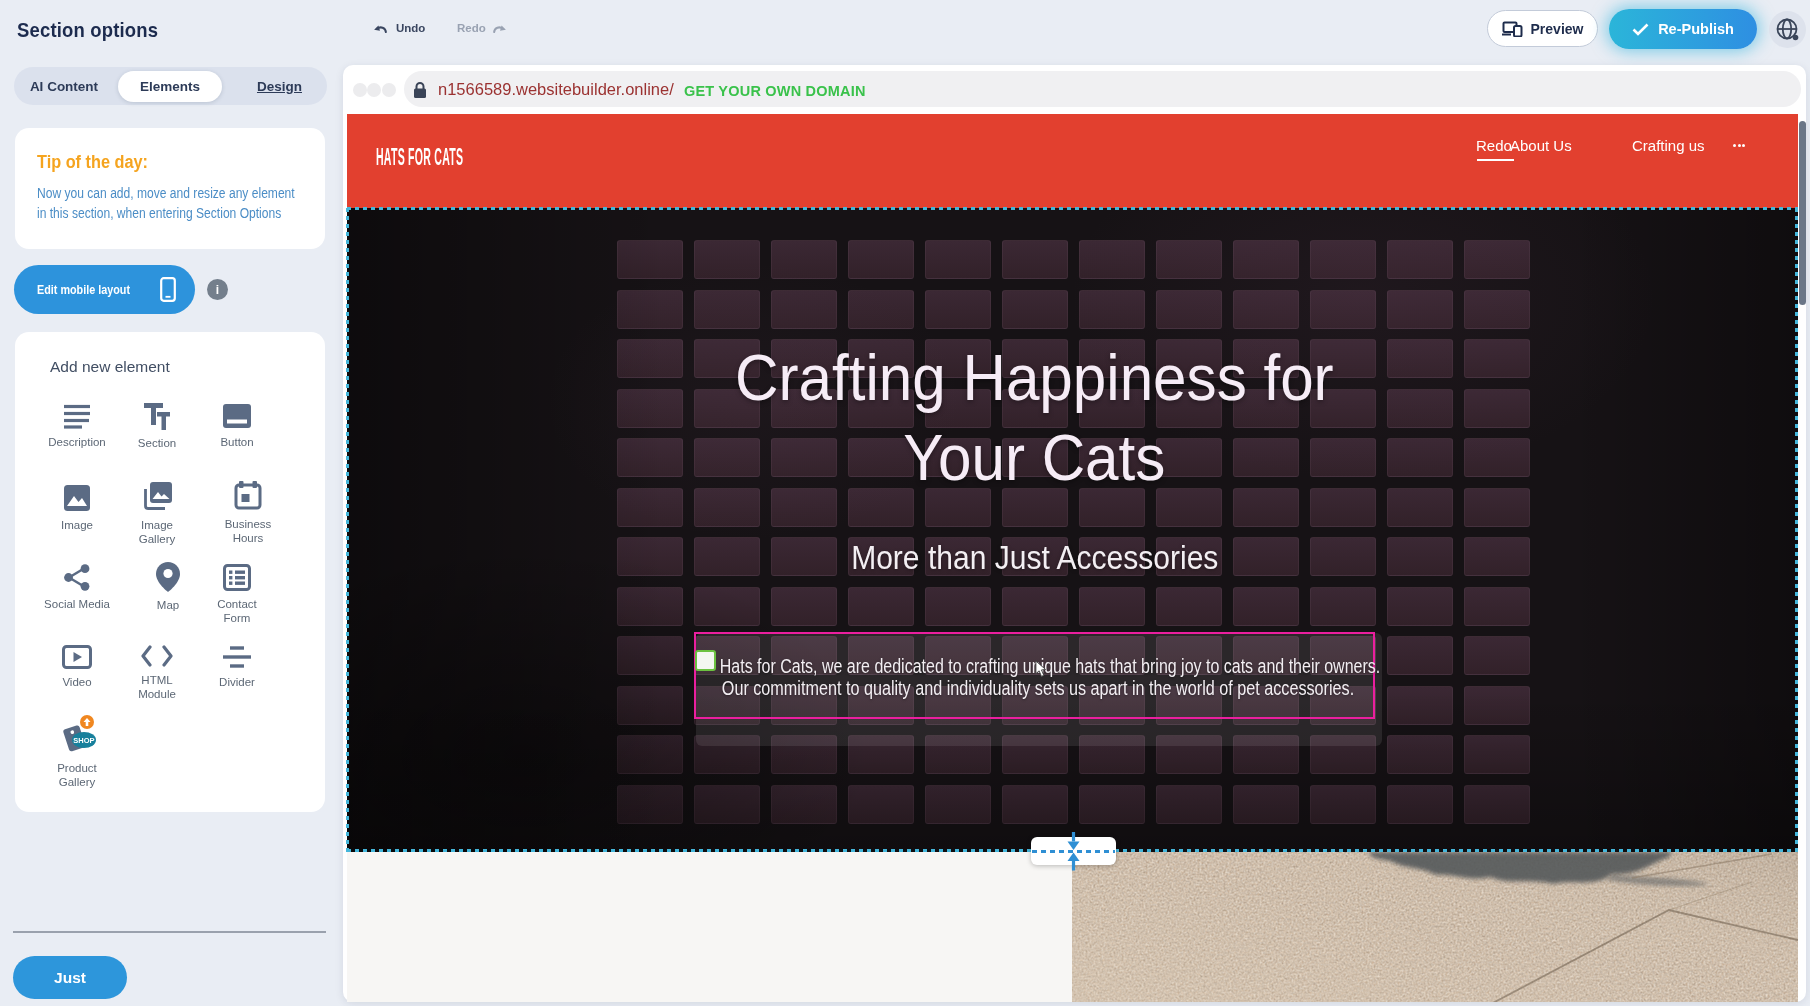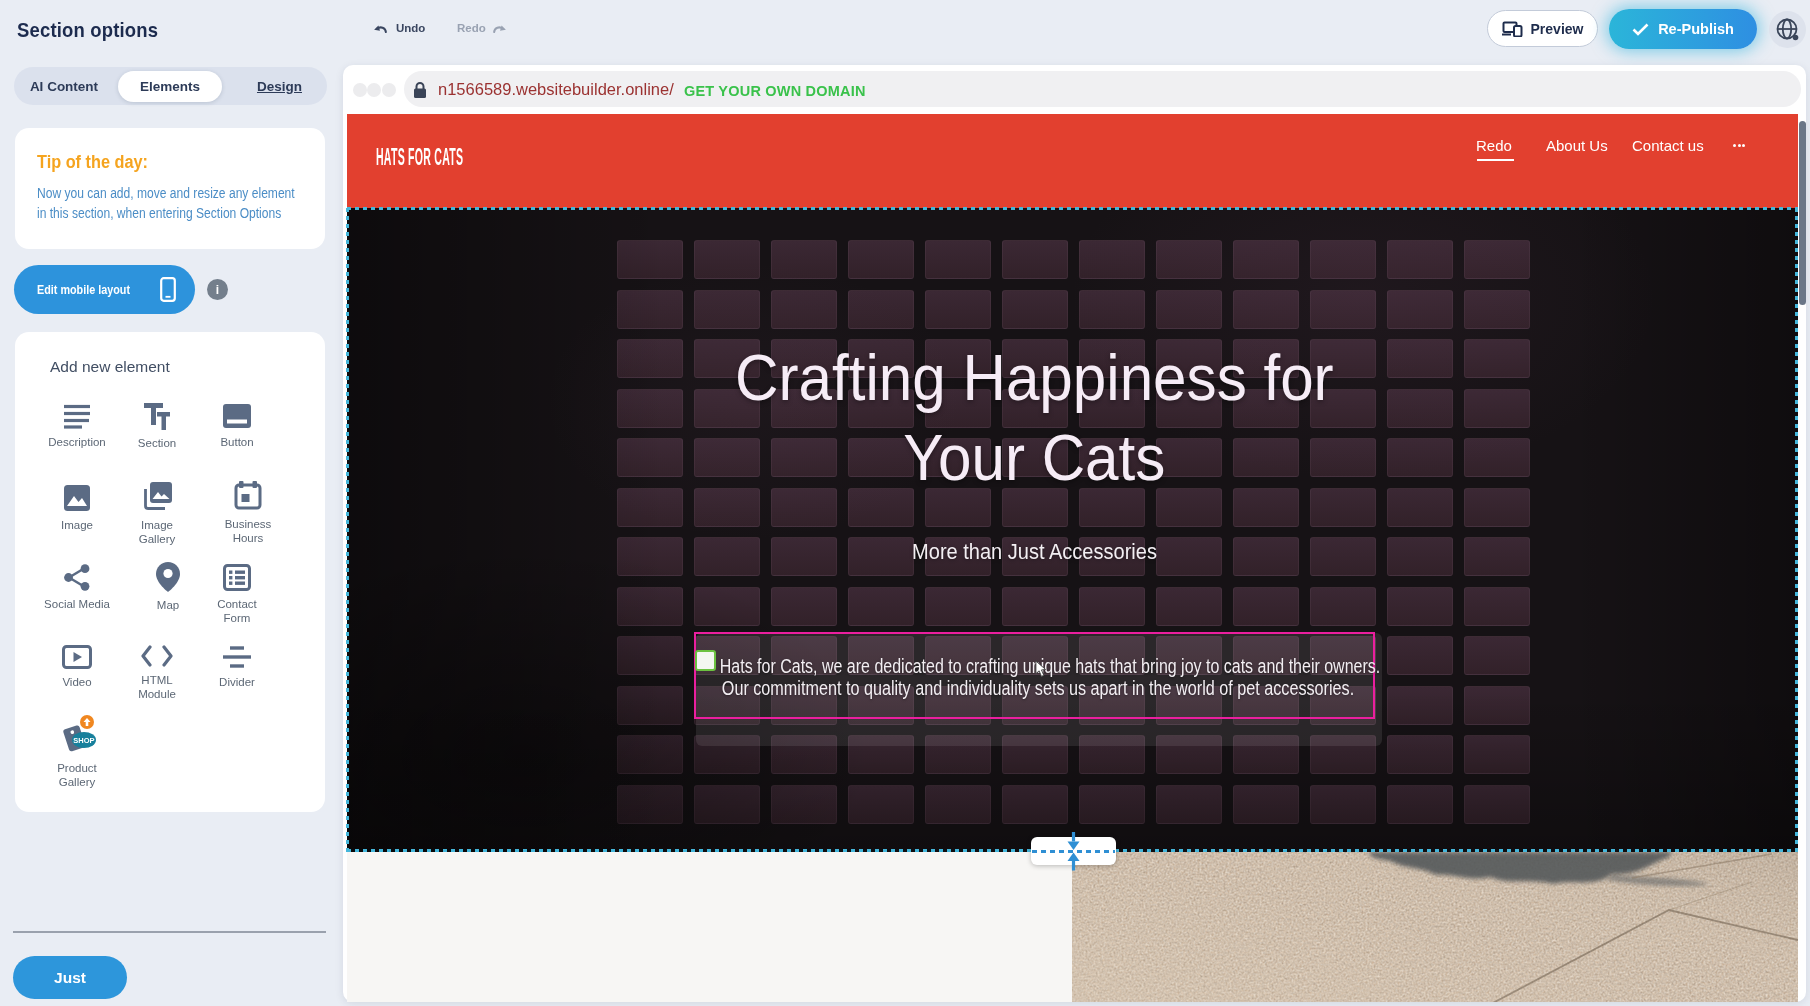--- a/index.html
+++ b/index.html
@@ -51,21 +51,21 @@
        linear-gradient(0deg, rgba(0,0,0,.28), rgba(0,0,0,0) 25%),
        radial-gradient(500px 300px at 12% 85%, rgba(0,0,0,.38), rgba(0,0,0,0) 70%);
   }
   .grid { position:absolute; left:270px; top:32px; width:914px; height:584px; }
   .gc { position:absolute; width:66px; height:39px; background:linear-gradient(180deg,#3b2834,#322129); border:1px solid rgba(175,140,165,.09); border-radius:3px; }
   .dash-h { height:3px; background:repeating-linear-gradient(90deg,#44b6da 0px,#44b6da 4px,transparent 4px,transparent 8px); }
   .dash-v { width:3px; background:repeating-linear-gradient(0deg,#44b6da 0px,#44b6da 4px,transparent 4px,transparent 8px); }
   .title { left:347px; top:338px; width:1375px; text-align:center; font-size:64px; line-height:80px; color:#f6ecf6; font-weight:normal; text-shadow:0 2px 6px rgba(0,0,0,.35); }
   .title span { display:inline-block; transform:scaleX(.94); transform-origin:50% 50%; white-space:nowrap; }
   .subtitle span { display:inline-block; transform:scaleX(.91); transform-origin:50% 50%; white-space:nowrap; }
-  .subtitle { left:347px; top:539px; width:1375px; text-align:center; font-size:22px; color:#f3eff3; text-shadow:0 1px 4px rgba(0,0,0,.35); }
+  .subtitle { left:347px; top:539px; width:1375px; text-align:center; font-size:33px; color:#f3eff3; text-shadow:0 1px 4px rgba(0,0,0,.35); }
   .selbg { left:696px; top:633px; width:686px; height:113px; background:rgba(255,255,255,.09); border-radius:6px; }
   .selbox { left:694px; top:632px; width:681px; height:87px; border:2px solid #ea1f9f; }
   .pline { position:absolute; white-space:nowrap; font-size:19.5px; color:#f2eef2; transform-origin:50% 50%; text-shadow:0 1px 3px rgba(0,0,0,.4); }
   .handle { left:695px; top:650px; width:21px; height:21px; background:#f4f7f1; border:2.5px solid #6cc241; border-radius:3px; }
   .draghandle { left:1031px; top:837px; width:85px; height:28px; background:#fff; border-radius:6px; box-shadow:0 1px 5px rgba(0,0,0,.25); }
   .dragline { left:1032px; top:850px; width:83px; height:3px; background:repeating-linear-gradient(90deg,#2f8fd4 0px,#2f8fd4 5px,transparent 5px,transparent 9px); }
   .bottomleft { left:347px; top:852px; width:725px; height:150px; background:#f7f6f4; }
   .pavement { left:1072px; top:852px; width:726px; height:150px; }
   .scrollbar { left:1799px; top:121px; width:7px; height:184px; border-radius:4px; background:#6a7687; }
 </style>
@@ -269,22 +269,22 @@
 <svg class="abs" style="left:412px;top:81px" width="16" height="18" viewBox="0 0 16 18">
     <path d="M4.5 8 V5.5 a3.5 3.5 0 0 1 7 0 V8" fill="none" stroke="#3a4457" stroke-width="2"></path>
     <rect x="2" y="7.5" width="12" height="9.5" rx="1.5" fill="#3a4457"></rect>
   </svg>
 <div class="abs urltext">n1566589.websitebuilder.online/</div>
 <div class="abs getdomain">GET YOUR OWN DOMAIN</div>
 
 <div class="abs redheader"></div>
 <div class="abs logo">HATS FOR CATS</div>
 <div class="abs nav" style="left:1476px;top:137px">Redo</div>
-<div class="abs nav" style="left:1546px;top:137px">About Us</div>
-<div class="abs nav" style="left:1632px;top:137px">Contact us</div>
+<div class="abs nav" style="left:1510px;top:137px">About Us</div>
+<div class="abs nav" style="left:1632px;top:137px">Crafting us</div>
 <div class="abs" style="left:1733px;top:144px;width:3px;height:3px;border-radius:50%;background:#fff"></div>
 <div class="abs" style="left:1737.5px;top:144px;width:3px;height:3px;border-radius:50%;background:#fff"></div>
 <div class="abs" style="left:1742px;top:144px;width:3px;height:3px;border-radius:50%;background:#fff"></div>
 <div class="abs homeline"></div>
 
 <div class="abs hero">
   <div class="grid">
       <i class="gc" style="left:0px;top:0px"></i>
       <i class="gc" style="left:77px;top:0px"></i>
       <i class="gc" style="left:154px;top:0px"></i>

